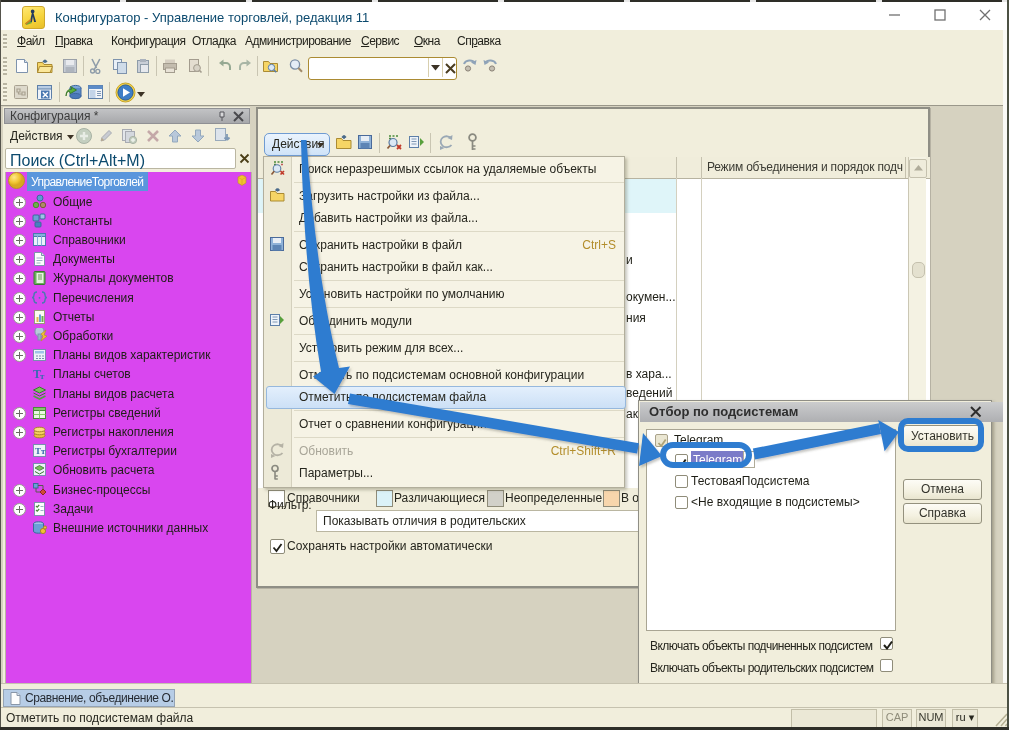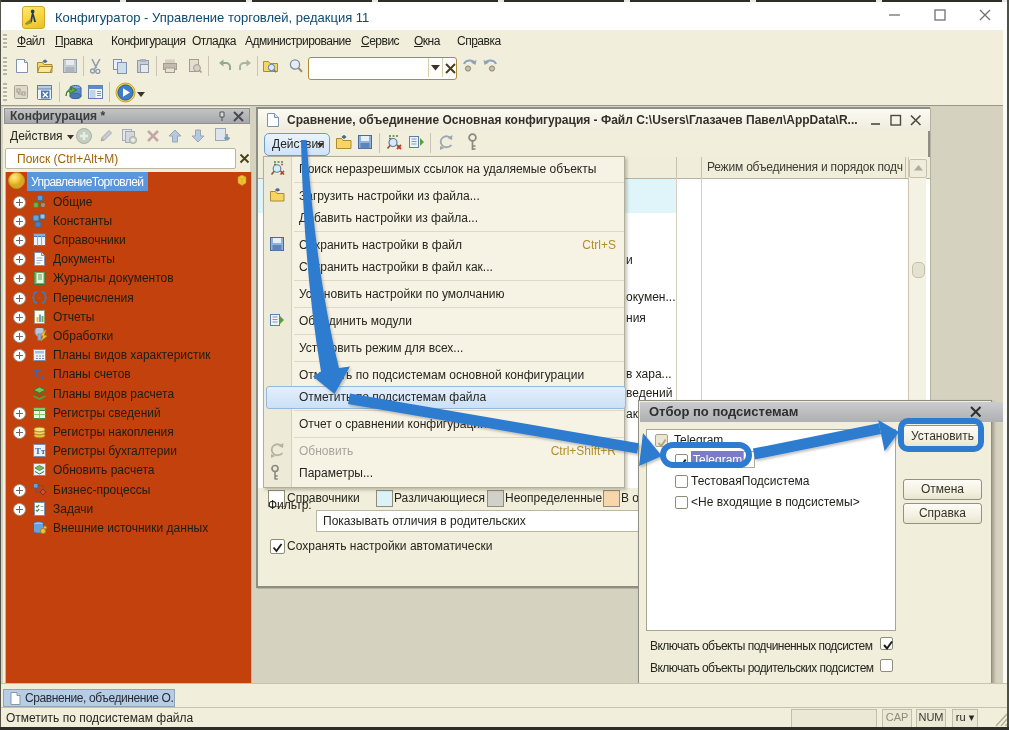--- a/index.html
+++ b/index.html
@@ -24,25 +24,25 @@
   
   .tbicon{position:absolute}
   .tbsep{position:absolute;width:1px;background:#c9c5b2}
   
   #mdi{left:1px;top:105px;width:1006px;height:578px;background:#d6d2c0;border-top:1px solid #9a978a}
   
   #dock{left:2px;top:1px;width:247px;height:577px;background:#f1eedc}
   #dockhead{left:1px;top:1px;width:244px;height:14px;
      background:linear-gradient(180deg,#c2c3c5 0%,#a7a8ab 100%);
      border:1px solid #8f9094}
-  #dockhead .cap{position:absolute;left:5px;top:0px;font-size:12px;font-weight:bold;color:#3c3c3c}
+  #dockhead .cap{position:absolute;left:5px;top:0px;font-size:12px;font-weight:normal;color:#3c3c3c}
   #dockacts{left:1px;top:17px;width:246px;height:24px}
   #searchbox{left:2px;top:41px;width:229px;height:19px;background:#fff;border:1px solid #bab6a1;border-radius:2px}
-  #searchbox .ph{position:absolute;left:11px;top:3px;font-size:12px;color:#a16207}
-  #tree{left:2px;top:65px;width:245px;height:511px;background:#c2410c;border:1px solid #bab6a1;border-top:none;overflow:hidden}
+  #searchbox .ph{position:absolute;left:4px;top:3px;font-size:16px;color:#0c4a6e}
+  #tree{left:2px;top:65px;width:245px;height:511px;background:#d946ef;border:1px solid #bab6a1;border-top:none;overflow:hidden}
   .trow{position:absolute;left:0;width:245px;height:19px}
   .trow .lbl{position:absolute;left:47px;top:3px;font-size:12px;color:#1e1e16;white-space:pre}
   .exp{position:absolute;left:7px;top:4px;width:11px;height:11px;border:1px solid #9a9a92;border-radius:50%;background:#fff}
   .exp:before{content:"";position:absolute;left:2px;top:4.5px;width:7px;height:1px;background:#6a6a62}
   .exp:after{content:"";position:absolute;left:4.5px;top:2px;width:1px;height:7px;background:#6a6a62}
   .ticon{position:absolute;left:26px;top:2px;width:15px;height:15px}
   
   #cw{left:255px;top:1px;width:670px;height:477px;background:#f1eedc;
       border:2px solid #8f8e85;box-shadow:1px 1px 0 rgba(0,0,0,.15)}
   #cwtitle{left:0;top:0;width:672px;height:22px;background:linear-gradient(180deg,#fbfaf2,#efecdc)}
@@ -467,32 +467,20 @@
             <ellipse cx="6.5" cy="4" rx="5" ry="2.2" fill="#9ec3e8" stroke="#3a6a9a"></ellipse>
             <path d="M1.5 4 v7 a5 2.2 0 0 0 10 0 v-7" fill="#6aa0d8" stroke="#3a6a9a"></path>
             <circle cx="11" cy="11" r="2.6" fill="#f2c232" stroke="#a8842a"></circle>
             <circle cx="13" cy="7.5" r="1.6" fill="#f2c232" stroke="#a8842a"></circle>
           </svg>
 <div class="lbl">Внешние источники данных</div>
 </div>
 </div>
   </div>
   <div class="abs" id="cw">
-    <div class="abs" id="cwtitle">
-      <svg style="position:absolute;left:8px;top:3px" width="14" height="16">
-          <path d="M1.5 1.5 h7 l4 4 v9 h-11z" fill="#fdfdfd" stroke="#7e93ad"></path>
-          <path d="M8.5 1.5 v4 h4" fill="#cfe0f0" stroke="#7e93ad"></path>
-        </svg>
-      <div class="cap">Сравнение, объединение Основная конфигурация - Файл C:\Users\Глазачев Павел\AppData\R...</div>
-      <svg style="position:absolute;left:610px;top:5px" width="60" height="13">
-        <line x1="3" y1="10" x2="12" y2="10" stroke="#4a4a42" stroke-width="1.6"></line>
-        <rect x="23" y="1.5" width="9.5" height="9.5" fill="none" stroke="#4a4a42" stroke-width="1.4"></rect>
-        <path d="M43 1.5 L52.5 11 M52.5 1.5 L43 11" stroke="#4a4a42" stroke-width="1.6"></path>
-      </svg>
-    </div>
     <div class="abs" id="cwtools">
       <div class="actbtn">
         <span style="position:absolute;left:7px;top:3px">Действия</span>
         <svg style="position:absolute;left:52px;top:9px" width="8" height="5">
             <path d="M0 0 h7 l-3.5 4.5z" fill="#3c3326"></path>
           </svg>
       </div>
       <svg class="tbicon" style="left:77px;top:3px" width="17" height="16">
           <path d="M1.5 4.5 h5 l1.5 2 h8 v8 h-14.5 z" fill="#f6d565" stroke="#ab8b33"></path>
           <path d="M9 5 v-3.5 m0 0 l-2 2 m2-2 l2 2" stroke="#4a6a8a" stroke-width="1.5" fill="none"></path>

